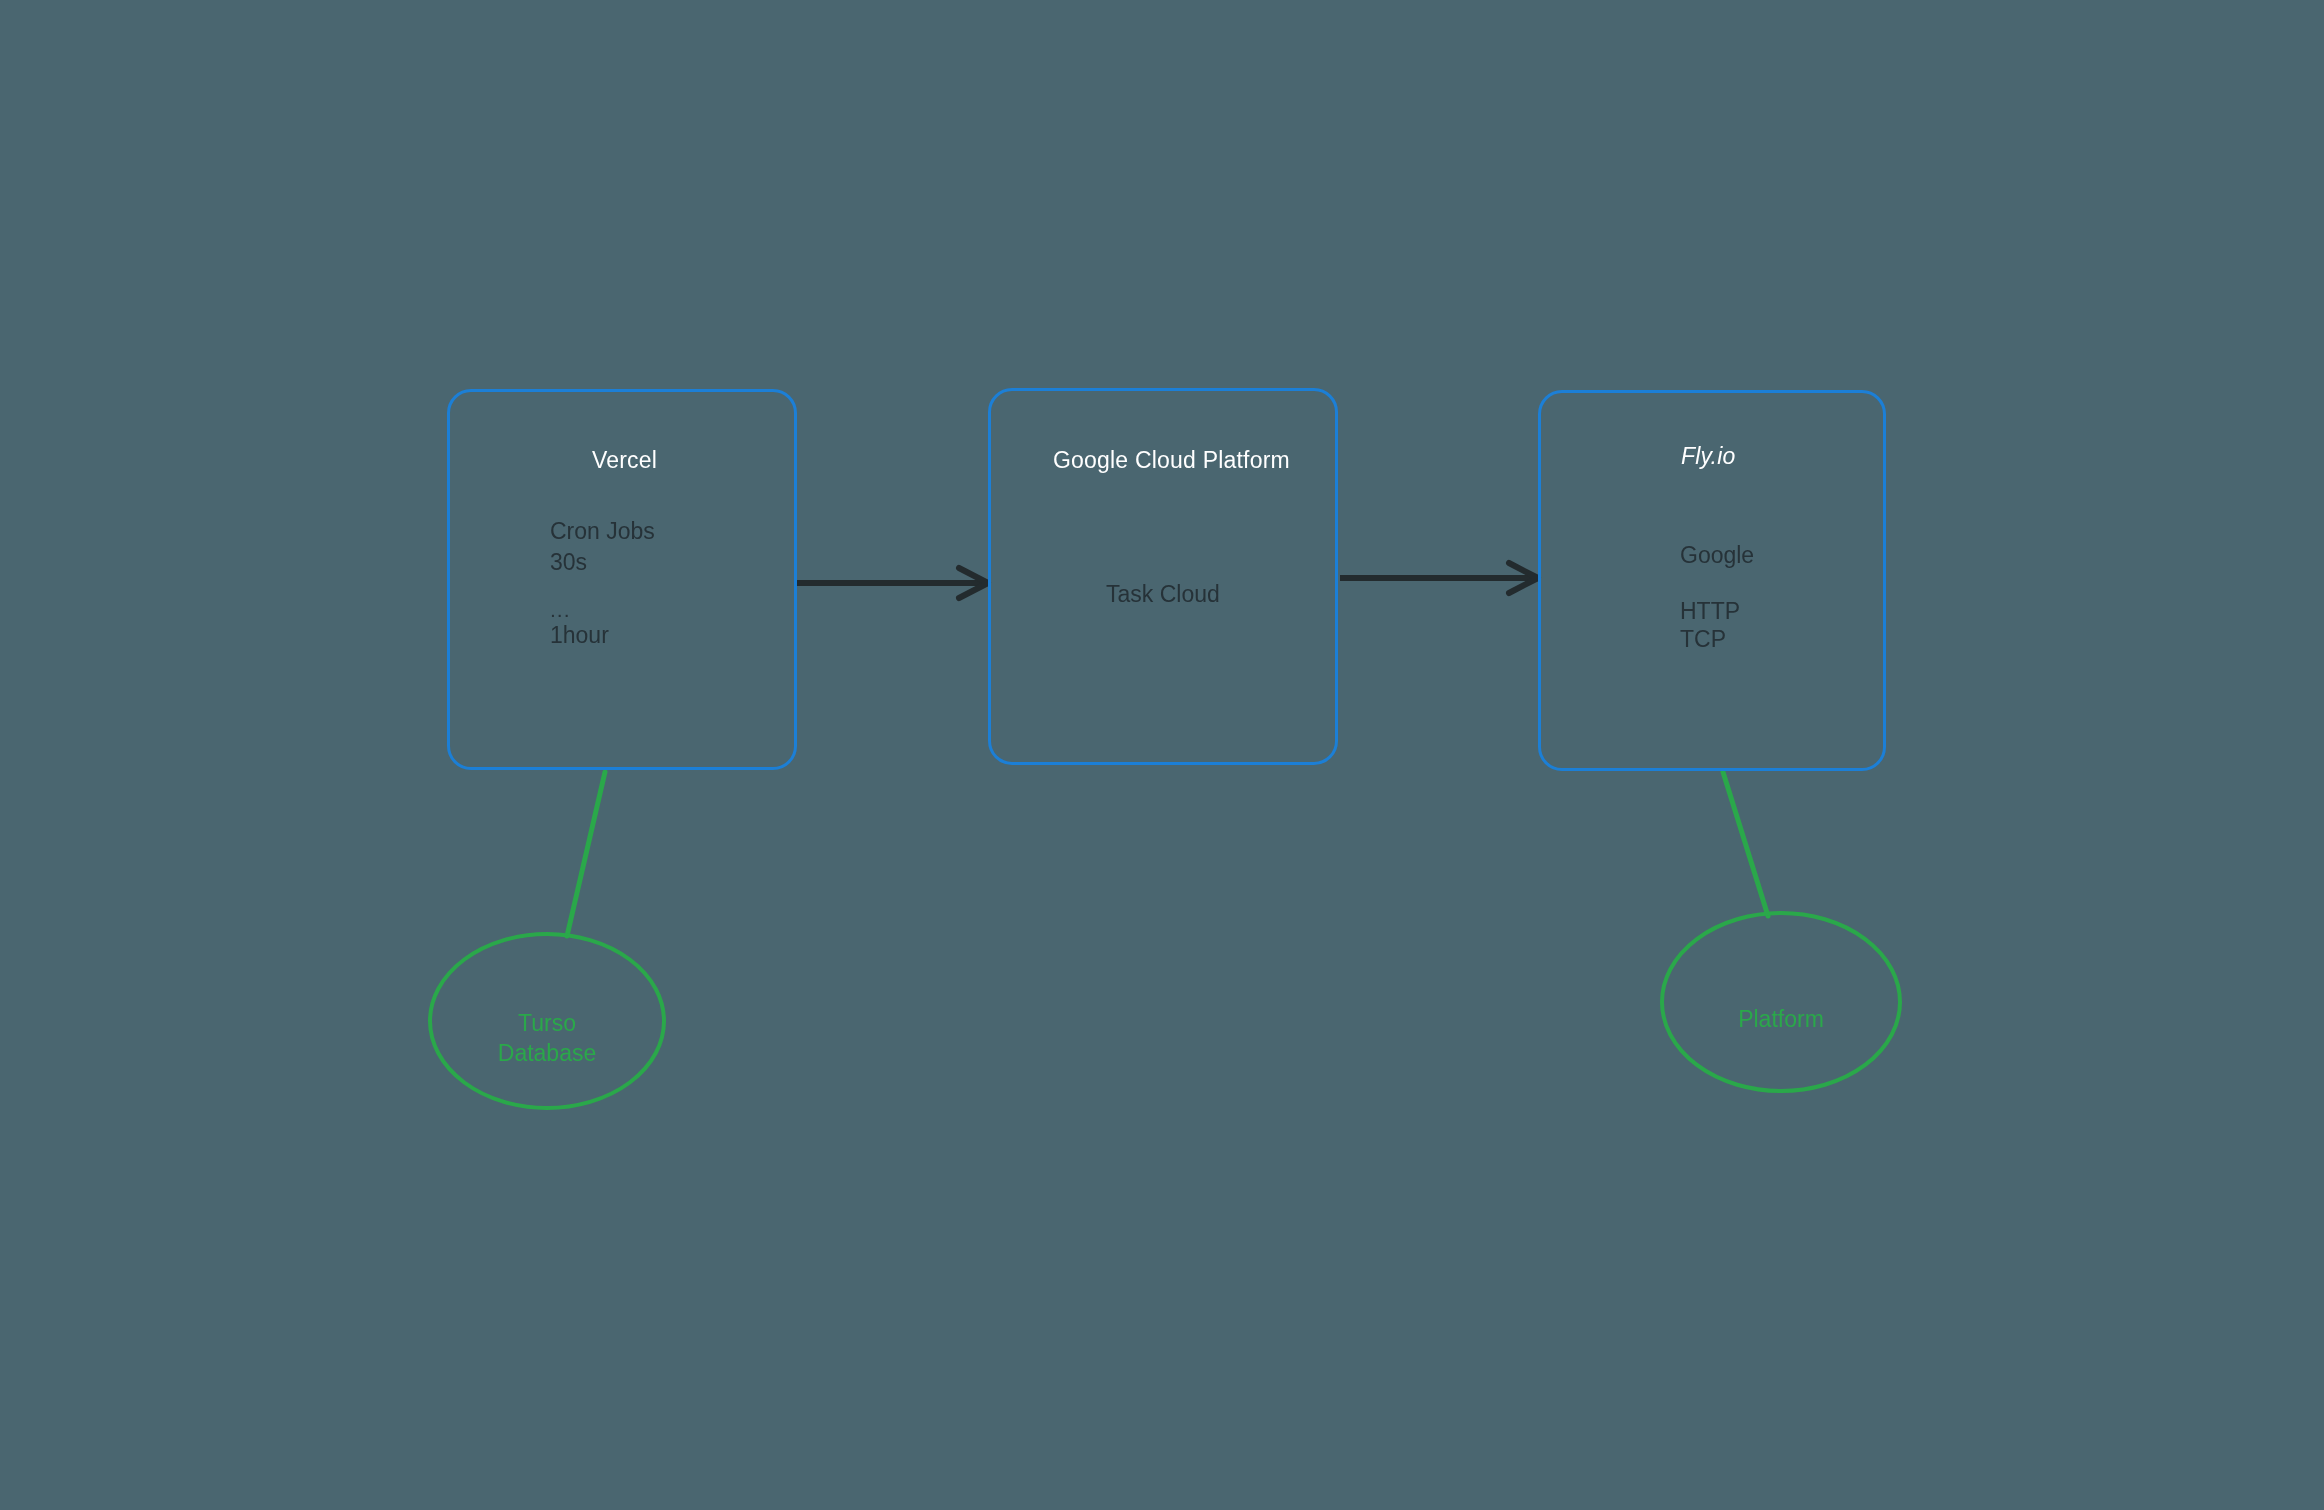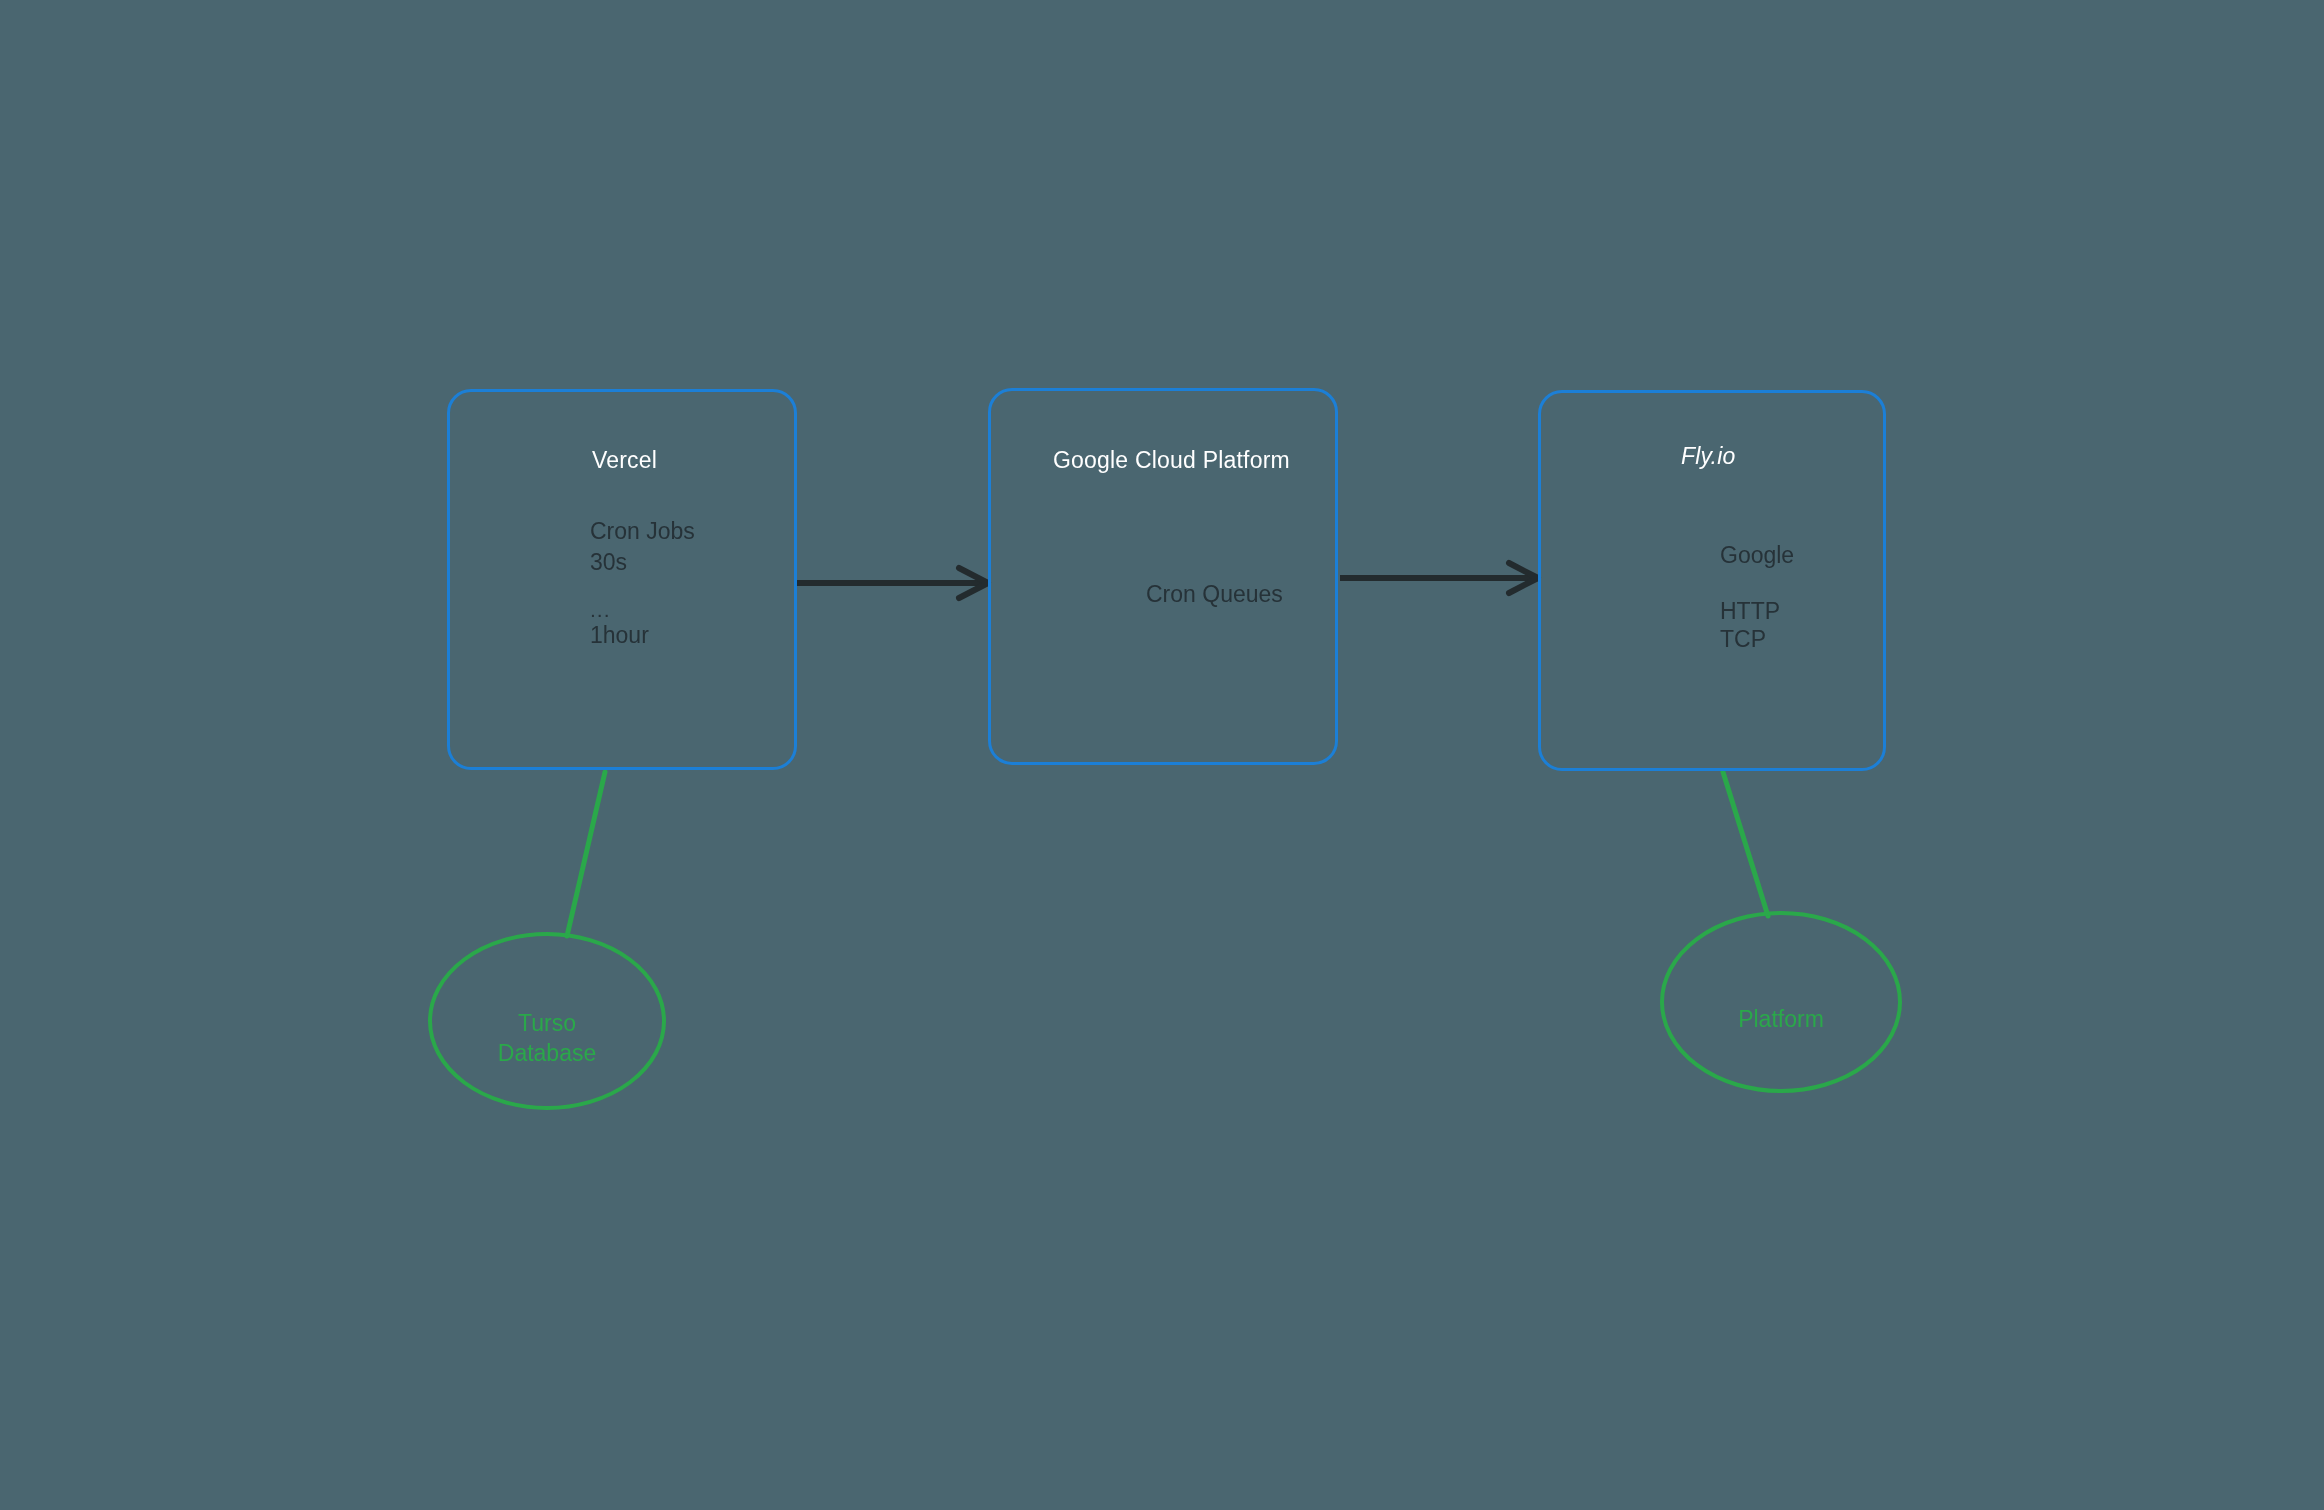--- a/index.html
+++ b/index.html
@@ -36,21 +36,20 @@
     font-weight: 500;
     letter-spacing: 0.2px;
     white-space: nowrap;
   }
   .node-line {
     position: absolute;
     color: #263238;
     font-size: 23px;
     font-weight: 400;
     white-space: nowrap;
-    margin-left: 40px;
   }
   .node-line.dots {
     font-size: 21px;
     letter-spacing: 1px;
   }
   .ellipse-label {
     position: absolute;
     color: #2aa84a;
     font-size: 23px;
     font-weight: 400;
@@ -88,21 +87,21 @@
 
   <div class="node-box" style="left:447px; top:389px; width:350px; height:381px;"></div>
   <div class="node-title" style="left:592px; top:447px;">Vercel</div>
   <div class="node-line" style="left:550px; top:518px;">Cron Jobs</div>
   <div class="node-line" style="left:550px; top:549px;">30s</div>
   <div class="node-line dots" style="left:550px; top:598px;">...</div>
   <div class="node-line" style="left:550px; top:622px;">1hour</div>
 
   <div class="node-box" style="left:988px; top:388px; width:350px; height:377px;"></div>
   <div class="node-title" style="left:1053px; top:447px;">Google Cloud Platform</div>
-  <div class="node-line" style="left:1106px; top:581px;">Cron Queues</div>
+  <div class="node-line" style="left:1106px; top:581px;">Task Cloud</div>
 
   <div class="node-box" style="left:1538px; top:390px; width:348px; height:381px;"></div>
   <div class="node-title" style="left:1681px; top:443px;font-style:italic;">Fly.io</div>
   <div class="node-line" style="left:1680px; top:542px;">Google</div>
   <div class="node-line" style="left:1680px; top:598px;">HTTP</div>
   <div class="node-line" style="left:1680px; top:626px;">TCP</div>
 
   <div class="ellipse-label" style="left:447px; top:991px; width:200px;">Turso
 Database</div>
   <div class="ellipse-label" style="left:1681px; top:987px; width:200px;">Platform</div>

